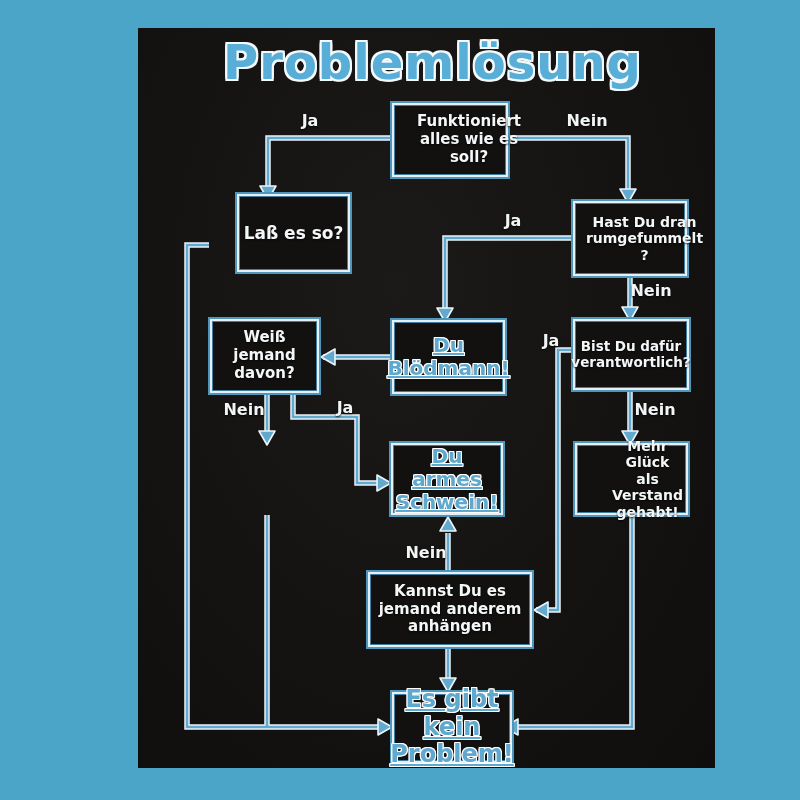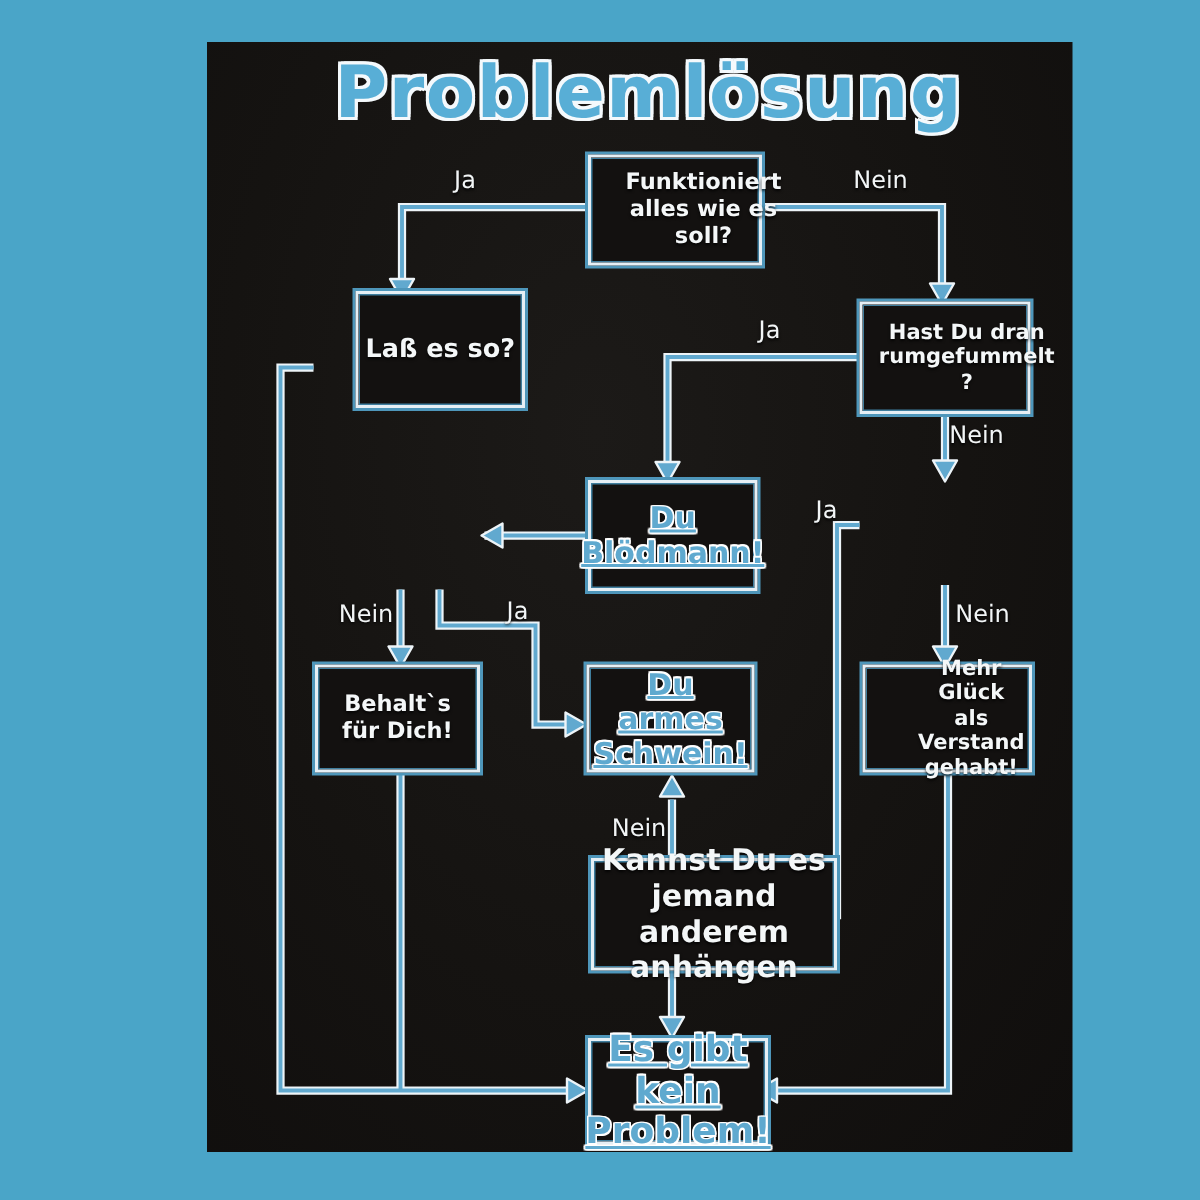--- a/index.html
+++ b/index.html
@@ -35,21 +35,21 @@
   .q{color:#f4f7f8;font-weight:bold;font-size:15px;text-shadow:0 1px 2px rgba(0,0,0,.8);}
   .r{
     color:#5fa9cf;font-weight:bold;font-size:20px;line-height:1.15;
     text-shadow:
       -1px -1px 0 #fff, 1px -1px 0 #fff, -1px 1px 0 #fff, 1px 1px 0 #fff,
       -1px 0 0 #fff, 1px 0 0 #fff, 0 -1px 0 #fff, 0 1px 0 #fff;
     text-decoration: underline;
   }
   .edge-label{
     position:absolute;transform:translate(-50%,-50%);
-    color:#f2f5f6;font-weight:normal;font-size:16px;white-space:nowrap;
+    color:#f2f5f6;font-weight:bold;font-size:16px;white-space:nowrap;
     text-shadow:0 1px 2px rgba(0,0,0,.9);
   }
 </style>
 </head>
 <body>
 
 <div class="panel">
 
   <div class="title">Problemlösung</div>
 
@@ -90,31 +90,32 @@
       <path d="M240 691 V707 L254 699 Z"></path>
     </g>
   </svg>
 
   <div class="node q" style="left:254px;top:75px;width:116px;height:74px;font-size:15px;padding-left:42px;">Funktioniert alles wie es soll?</div>
 
   <div class="node q" style="left:71px;top:166px;width:113px;height:78px;font-size:17px;margin-left:28px;">Laß es so?</div>
 
   <div class="node q" style="left:435px;top:173px;width:114px;height:75px;font-size:14px;padding-left:33px;">Hast Du dran rumgefummelt ?</div>
 
+  <div class="node q" style="left:72px;top:291px;width:109px;height:74px;font-size:15px;">Weiß jemand davon?</div>
 
   <div class="node r" style="left:254px;top:292px;width:113px;height:74px;font-size:20px;">Du Blödmann!</div>
 
+  <div class="node q" style="left:435px;top:291px;width:116px;height:71px;font-size:13.5px;">Bist Du dafür verantwortlich?</div>
 
-  <div class="node q" style="left:72px;top:415px;width:110px;height:72px;font-size:15px;">Behalt`s für Dich!</div>
 
   <div class="node r" style="left:253px;top:415px;width:112px;height:72px;font-size:20px;text-align:center;">Du armes Schwein!</div>
 
   <div class="node q" style="left:437px;top:415px;width:113px;height:72px;font-size:14px;padding-left:36px;">Mehr Glück als Verstand gehabt!</div>
 
-  <div class="node q" style="left:230px;top:544px;width:164px;height:75px;font-size:20px;margin-left:26px;">Kannst Du es jemand anderem anhängen</div>
+  <div class="node q" style="left:230px;top:544px;width:164px;height:75px;font-size:15px;">Kannst Du es jemand anderem anhängen</div>
 
   <div class="node r" style="left:254px;top:664px;width:120px;height:71px;font-size:24px;">Es gibt kein Problem!</div>
 
   <span class="edge-label" style="left:172px;top:92px;">Ja</span>
   <span class="edge-label" style="left:449px;top:92px;">Nein</span>
   <span class="edge-label" style="left:375px;top:192px;">Ja</span>
   <span class="edge-label" style="left:513px;top:262px;">Nein</span>
   <span class="edge-label" style="left:413px;top:312px;">Ja</span>
   <span class="edge-label" style="left:517px;top:381px;">Nein</span>
   <span class="edge-label" style="left:106px;top:381px;">Nein</span>

